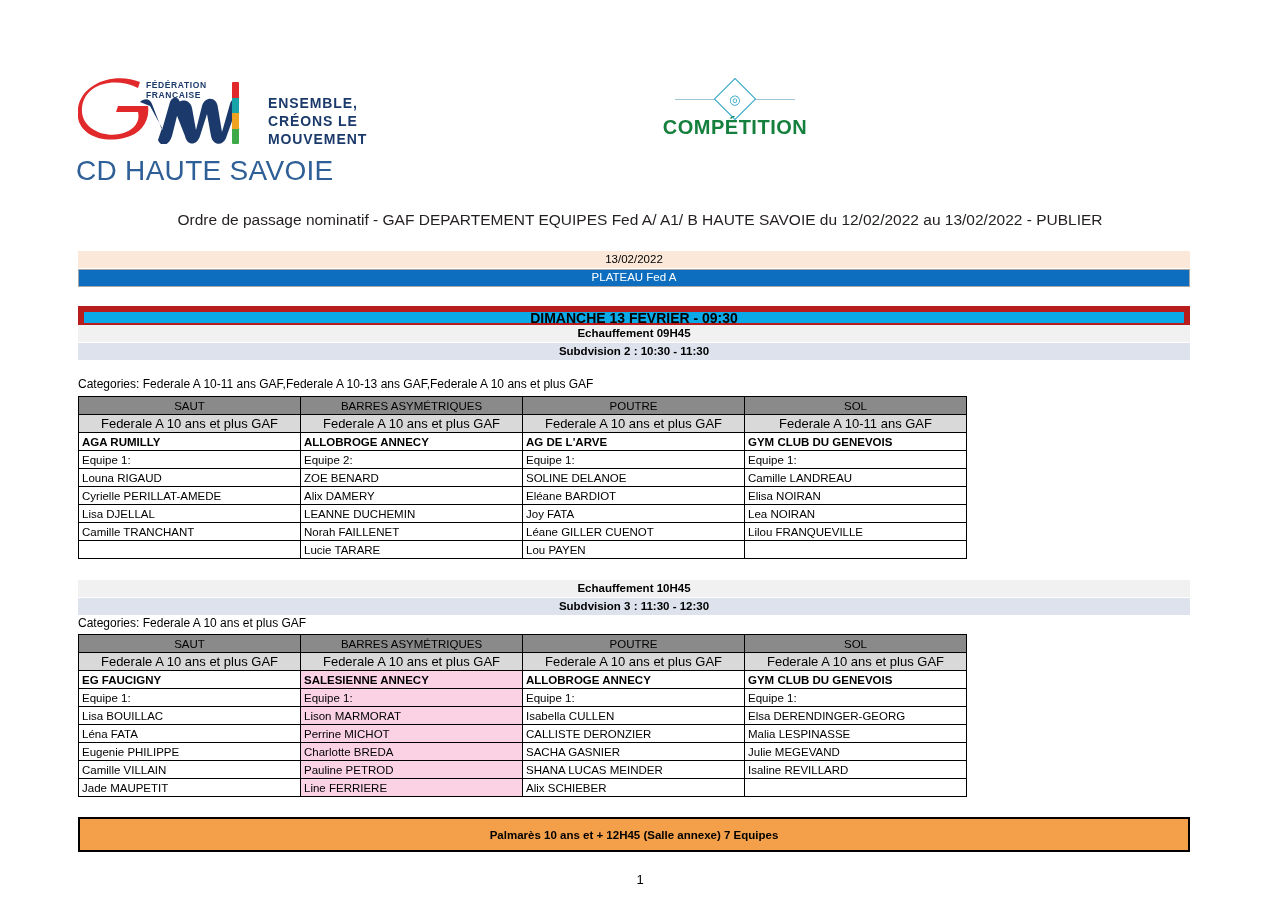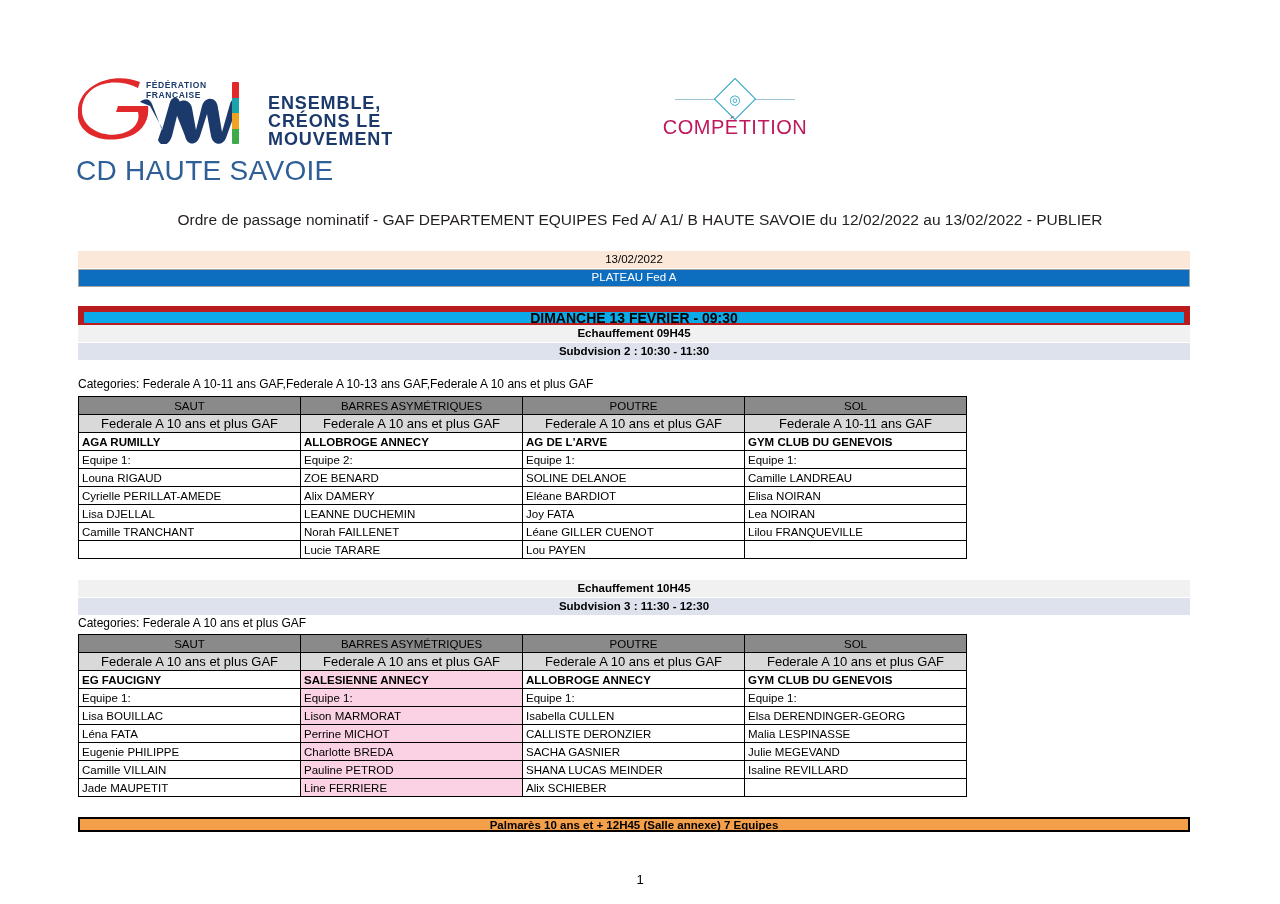--- a/index.html
+++ b/index.html
@@ -15,56 +15,56 @@
   
   .logo-zone { position: absolute; left: 0; top: 0; width: 1280px; height: 200px; }
 
   .ffg-logo { position: absolute; left: 78px; top: 78px; width: 380px; height: 68px; }
   .ffg-mark { position: absolute; left: 0; top: 0; width: 160px; height: 66px; }
   .ffg-fed { position: absolute; left: 68px; top: 2px; font-size: 8.5px; font-weight: bold;
              color: #1b3a6b; letter-spacing: .6px; line-height: 10px; text-align: left; }
   .ffg-colorbar { position: absolute; left: 154px; top: 4px; width: 7px; height: 62px;
                   display: flex; flex-direction: column; border-radius: 1px; overflow: hidden; }
   .ffg-colorbar i { flex: 1; display: block; }
-  .ffg-tag { position: absolute; left: 190px; top: 16px; font-size: 18px; font-weight: bold;
+  .ffg-tag { position: absolute; left: 190px; top: 16px; font-size: 14px; font-weight: bold;
              color: #1b3a6b; letter-spacing: .9px; line-height: 18px; }
 
   .cd-title { position: absolute; left: 76px; top: 155px; font-size: 28px;
               color: #2e5f96; letter-spacing: .3px; font-weight: normal; }
 
   .comp-logo { position: absolute; left: 660px; top: 82px; width: 150px; height: 62px;
                text-align: center; }
   .comp-icon-row { display: flex; align-items: center; justify-content: center; height: 34px; }
   .comp-line { width: 40px; height: 1px; background: #9fc6d8; }
   .comp-diamond { width: 30px; height: 30px; margin: 0 5px; transform: rotate(45deg);
                   border: 1.4px solid #2aa3c4; position: relative; }
   .comp-diamond span { position: absolute; left: 50%; top: 50%;
                        transform: translate(-50%,-50%) rotate(-45deg);
                        font-size: 13px; color: #2aa3c4; line-height: 1; }
-  .comp-word { font-size: 20px; font-weight: normal; color: #be185d; letter-spacing: .5px; }
+  .comp-word { font-size: 20px; font-weight: bold; color: #15803d; letter-spacing: .5px; }
 
   
   .doc-title { position: absolute; left: 0; top: 211px; width: 1280px;
                text-align: center; font-size: 15.5px; color: #231f20; }
 
   
   .bar { position: absolute; left: 78px; width: 1112px; text-align: right;
          font-size: 11.5px; line-height: 1; display: flex;
          align-items: center; justify-content: center; }
   .bar-date     { top: 251px; height: 17px; background: #fbe8d8; }
   .bar-plateau  { top: 269px; height: 18px; background: #0d6ebf; color: #fff;
                   border: 1px solid #a6a6a6; font-weight: normal; }
   .bar-day      { top: 306px; height: 23px; background: #0ba9e8; color: #000;
                   border: 6px solid #b91c1c; font-weight: bold; font-size: 14px; }
   .bar-warm1    { top: 325px; height: 17px; background: #f1f1f1; font-weight: bold; }
   .bar-sub1     { top: 343px; height: 17px; background: #dde2ec; font-weight: bold; }
   .bar-warm2    { top: 580px; height: 17px; background: #f1f1f1; font-weight: bold; }
   .bar-sub2     { top: 598px; height: 17px; background: #dde2ec; font-weight: bold; }
 
-  .bar-palmares { position: absolute; left: 78px; top: 817px; width: 1112px; height: 15px;
+  .bar-palmares { position: absolute; left: 78px; top: 817px; width: 1112px; height: 35px;
                   background: #f4a04b; border: 2px solid #000; text-align: center;
                   font-size: 11.5px; font-weight: bold; display: flex;
                   align-items: center; justify-content: center; }
 
   
   .cats { position: absolute; left: 78px; font-size: 12px; color: #000; }
   .cats-1 { top: 377px; }
   .cats-2 { top: 616px; }
 
   

